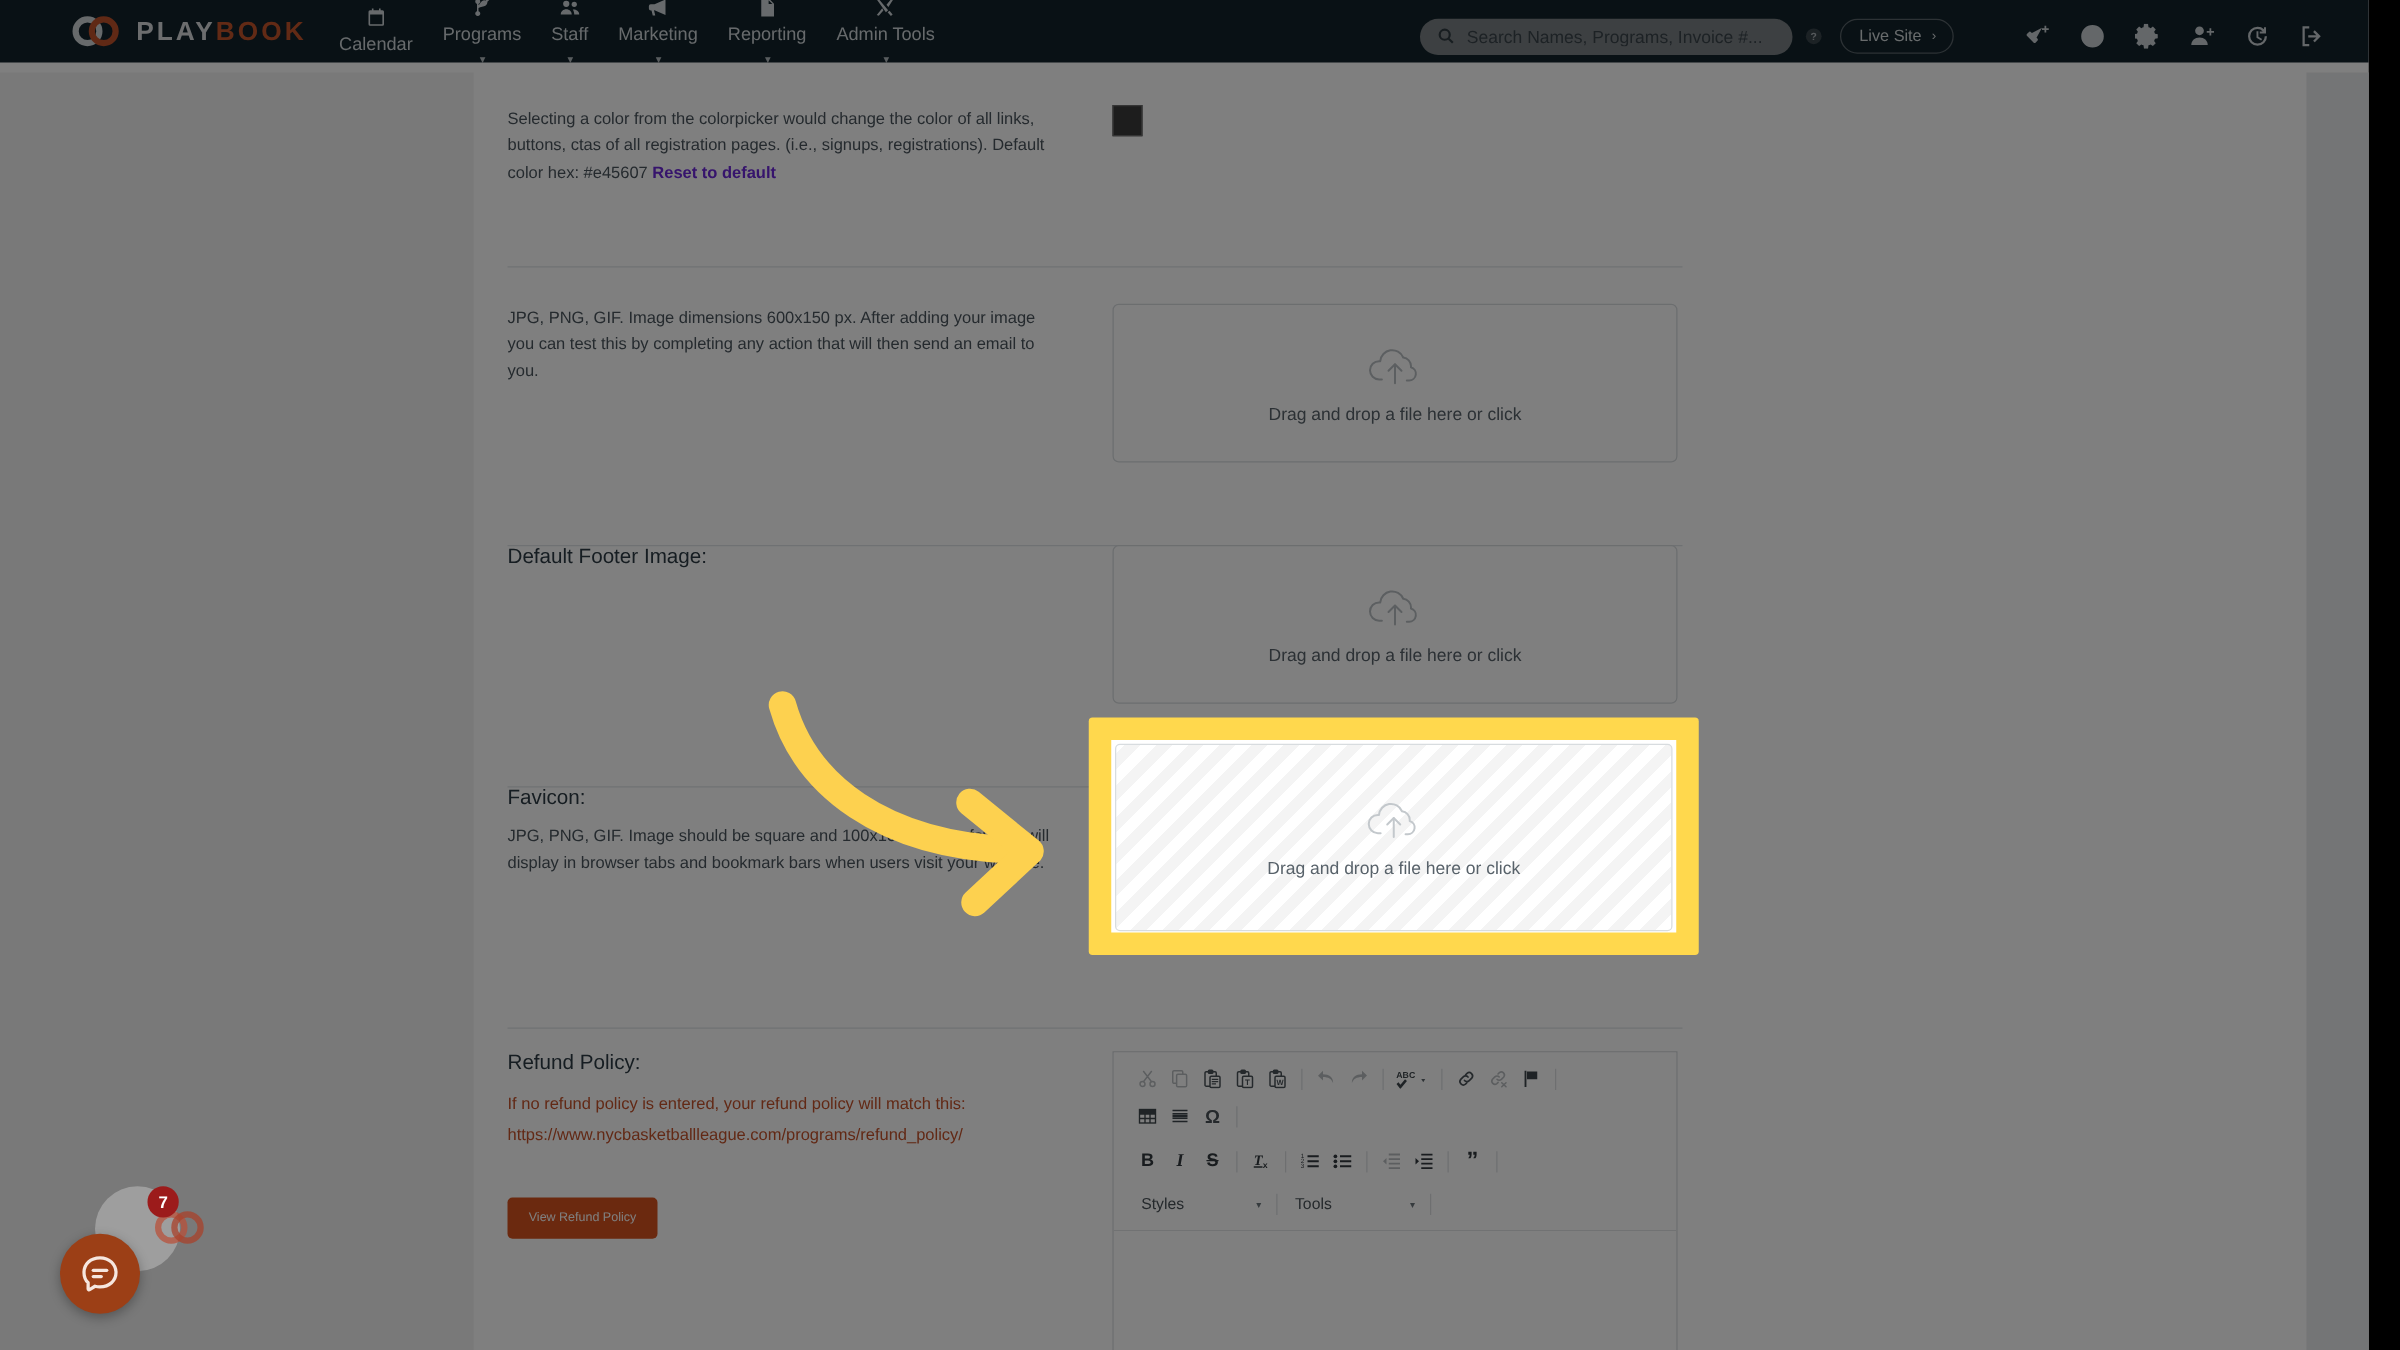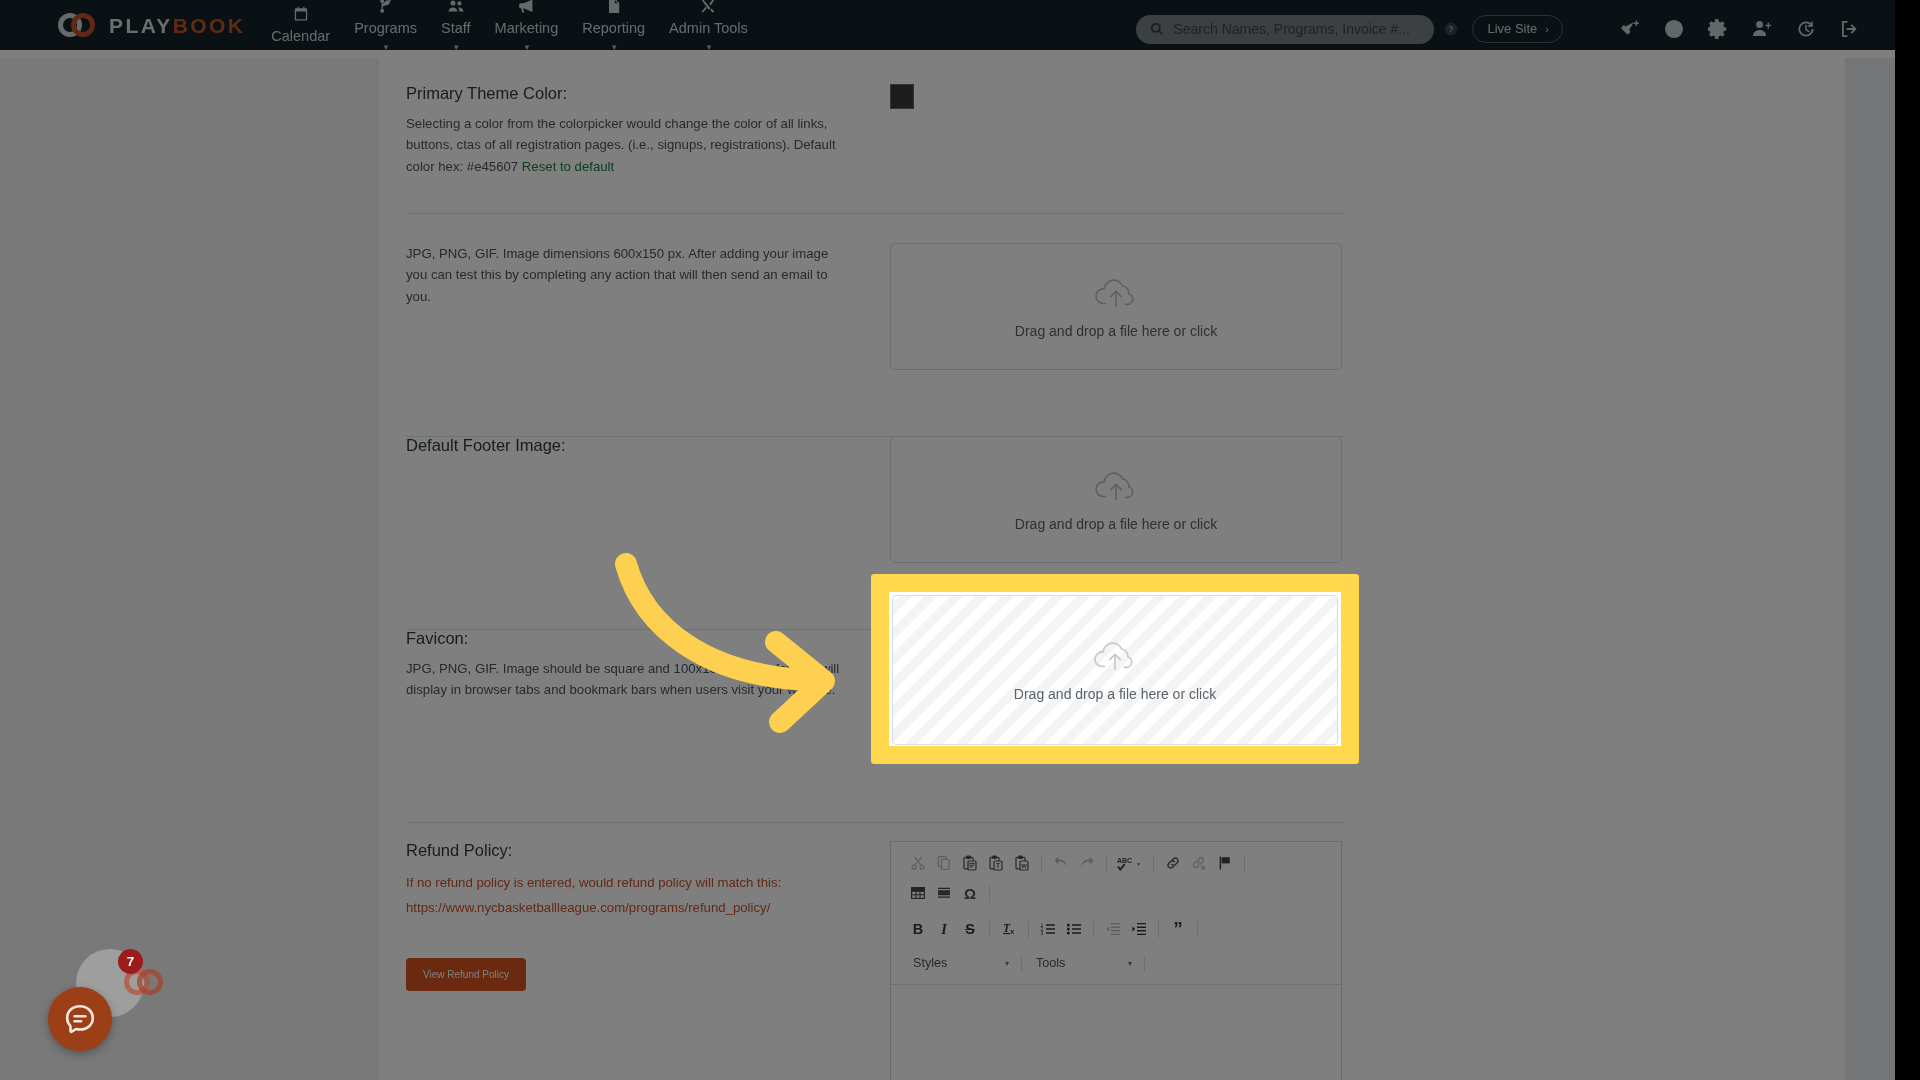--- a/index.html
+++ b/index.html
@@ -211,21 +211,21 @@
     margin: 0 0 9px 0;
     line-height: 1.2;
   }
   .field-help {
     color: #4a555d;
     font-size: 13.2px;
     line-height: 1.62;
     margin: 0;
     max-width: 445px;
   }
-  .link-orange { color: #15803d; text-decoration: none; cursor: pointer; }
+  .link-orange { color: #6d28d9; text-decoration: none; cursor: pointer; font-weight: bold; }
   .divider {
     position: absolute;
     left: 27px;
     width: 940px;
     height: 1px;
     background: #dfe3e6;
   }
 
   
   #color-swatch {
@@ -446,21 +446,20 @@
 
     <div id="page">
       <div id="left-rail"></div>
       <div id="right-gutter"></div>
 
       <div id="content-card">
 
         <div class="section" style="top:26px;">
           <div class="row">
             <div class="col-left">
-              <div class="field-label">Primary Theme Color:</div>
               <p class="field-help"><span>Selecting a color from the colorpicker would change the color of all links, buttons, ctas of all registration pages. (i.e., signups, registrations). Default color hex: #e45607 </span><a class="link-orange">Reset to default</a></p>
             </div>
             <div class="col-right">
               <div id="color-swatch"></div>
             </div>
           </div>
         </div>
         <div class="divider" style="top:155px;"></div>
 
         <div class="section" style="top:185px;">
@@ -519,21 +518,21 @@
               <div class="dropzone striped" style="visibility:hidden;"></div>
             </div>
           </div>
         </div>
         <div class="divider" style="top:764px;"></div>
 
         <div class="section" style="top:783px;">
           <div class="row">
             <div class="col-left">
               <div class="field-label">Refund Policy:</div>
-              <p class="refund-note">If no refund policy is entered, would refund policy will match this:</p>
+              <p class="refund-note">If no refund policy is entered, your refund policy will match this:</p>
               <p class="refund-note">
                   <a>https://www.nycbasketballleague.com/programs/refund_policy/</a>
                 </p>
               <button id="view-refund-btn">View Refund Policy</button>
             </div>
             <div class="col-right">
               <div id="editor">
                 <div id="editor-toolbar">
 
                   <div class="tb-row">

